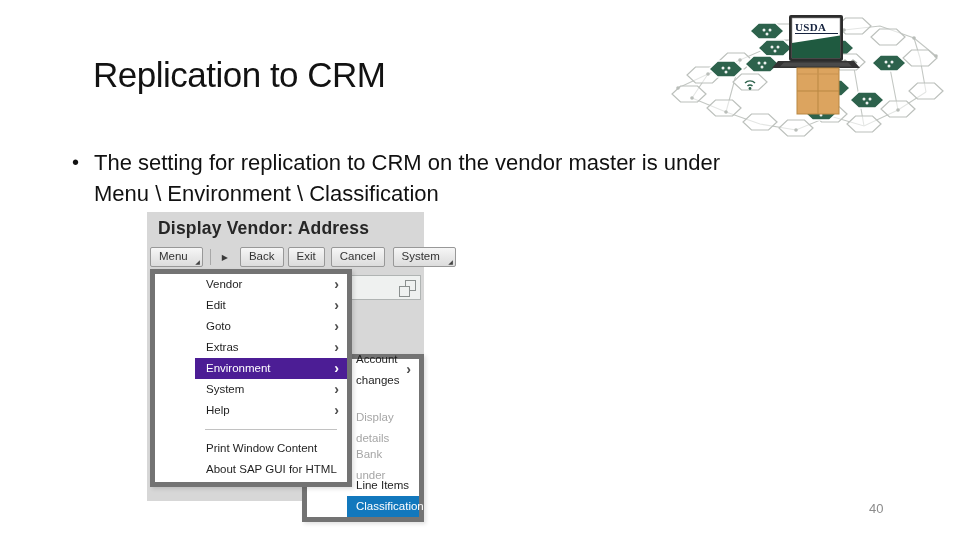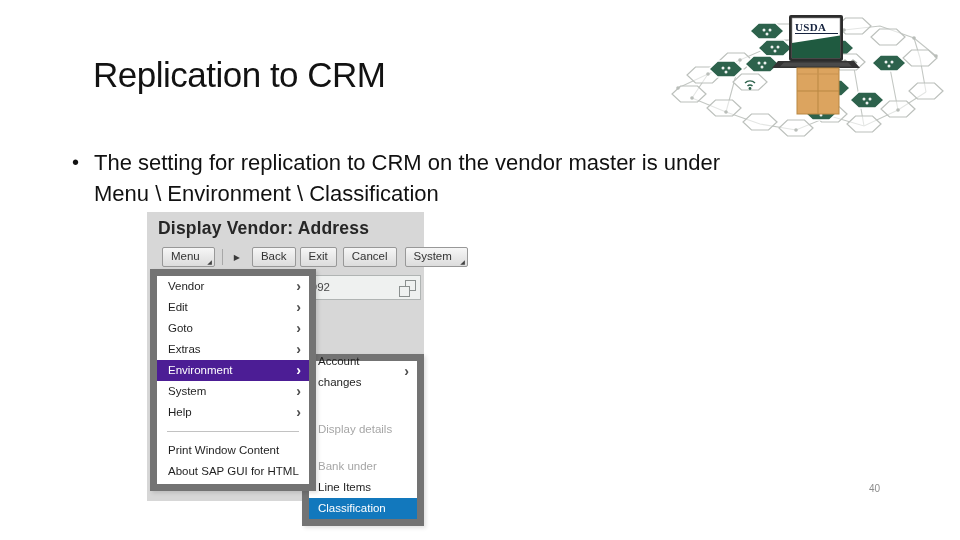--- a/index.html
+++ b/index.html
@@ -5,52 +5,52 @@
   html,body{margin:0;padding:0;}
   body{width:960px;height:540px;position:relative;background:#ffffff;overflow:hidden;
        font-family:"Liberation Sans","DejaVu Sans",sans-serif;}
 
   
   .slide-title{position:absolute;left:93px;top:55px;font-size:35px;font-weight:normal;
                color:#121212;letter-spacing:-0.5px;}
   .bullet-block{position:absolute;left:72px;top:147px;width:820px;display:flex;
                 font-size:22px;color:#111;line-height:31px;}
   .bullet-glyph{width:22px;flex:0 0 22px;font-size:20px;}
-  .page-number{position:absolute;left:869px;top:483px;font-size:10px;color:#8c8c8c;}
+  .page-number{position:absolute;left:869px;top:501px;font-size:13px;color:#8c8c8c;}
 
   
   .sap{position:absolute;left:147px;top:212px;width:277px;height:289px;background:#d7d7d7;
        font-size:11.5px;color:#2a2a2a;}
   .sap-title{padding:6px 0 0 11px;font-size:17.5px;font-weight:bold;color:#262626;
              letter-spacing:0.2px;}
   .sap-toolbar{position:absolute;left:3px;top:34px;height:22px;display:flex;align-items:center;}
   .tb-btn{height:20px;box-sizing:border-box;border:1px solid #989898;border-radius:2px;
           background:linear-gradient(#f6f6f6,#dcdcdc);padding:2px 8px 0 8px;color:#333;
           font-size:11.5px;position:relative;cursor:default;}
-  .tb-menu{margin-left:12px;padding-right:14px;}
+  .tb-menu{margin-left:0;padding-right:14px;}
   .tb-caret{position:absolute;right:2px;bottom:1px;font-size:6px;color:#444;line-height:6px;}
   .tb-sep{width:1px;height:16px;background:#a8a8a8;margin:0 5px 0 7px;}
   .tb-play{border:none;background:none;font-size:8px;color:#3a3a3a;padding:0 6px;}
   .tb-gap4{margin-left:4px;}
   .tb-gap6{margin-left:6px;}
   .tb-gap8{margin-left:8px;}
   .tb-system{padding-right:15px;}
 
   
   .vendor-field{position:absolute;left:78px;top:63px;width:196px;height:25px;box-sizing:border-box;
                 background:#eff1f0;border:1px solid #b0b4b3;z-index:1;}
   .vendor-field .val{position:absolute;left:72px;top:5px;font-size:11.5px;color:#474747;}
   .copy-btn{position:absolute;right:4px;top:4px;width:17px;height:17px;}
   .copy-btn .sq{position:absolute;width:9px;height:9px;border:1.4px solid #8a8f8e;background:transparent;}
   .copy-btn .sq.back{right:0;top:0;}
   .copy-btn .sq.front{left:0;bottom:0;background:#eff1f0;}
 
   
-  .panel{position:absolute;background:#ffffff;border:7px solid #737373;
-         box-shadow:2px 2px 4px rgba(0,0,0,0.12);}
+  .panel{position:absolute;background:#ffffff;border:5px solid #737373;
+         box-shadow:2px 2px 4px rgba(0,0,0,0.12);padding-left:40px;}
   .menu-panel{left:3px;top:57px;width:152px;z-index:3;padding-bottom:2px;}
   .submenu-panel{left:155px;top:142px;width:122px;z-index:2;box-sizing:border-box;}
   .mi{height:21px;line-height:21px;padding:0 8px 0 11px;display:flex;
       justify-content:space-between;align-items:center;color:#1f1f1f;cursor:default;}
   .mi .chev{font-size:14px;color:#4c4c4c;font-weight:bold;line-height:21px;}
   .mi.hl{background:#4c1d95;color:#ffffff;}
   .mi.hl .chev{color:#ffffff;}
   .menu-sep{border-top:1px solid #c2c2c2;margin:8px 10px;}
   .smi{height:21px;line-height:21px;padding:0 8px 0 9px;display:flex;
        justify-content:space-between;align-items:center;color:#1f1f1f;cursor:default;}

